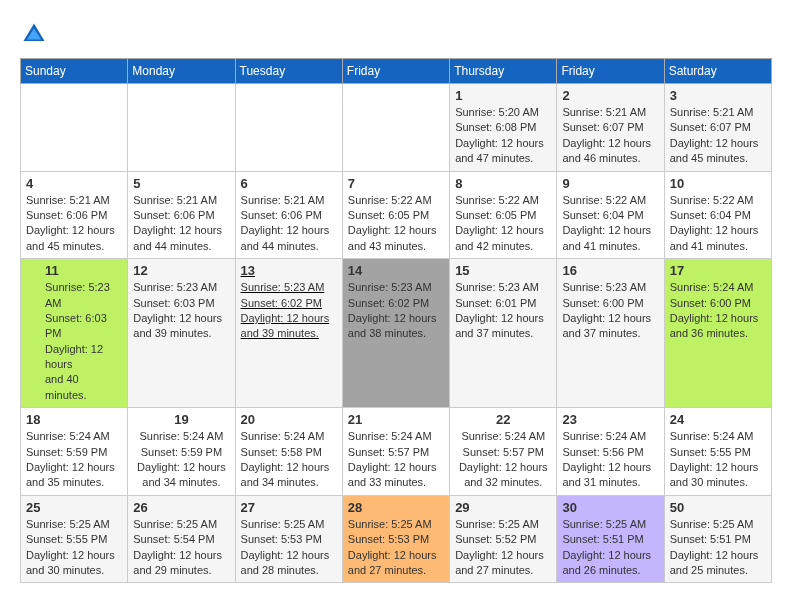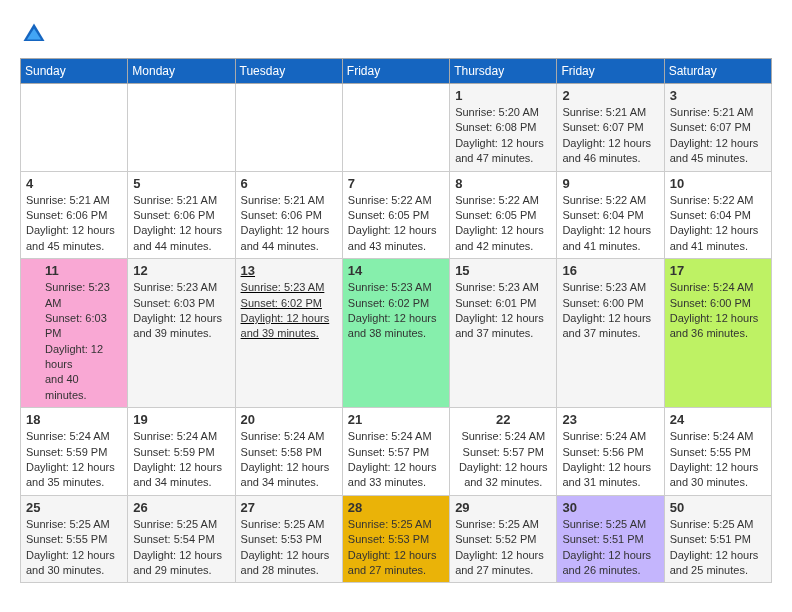--- a/index.html
+++ b/index.html
@@ -167,33 +167,33 @@
         <td style="background: rgb(255, 255, 255);">
           <span class="day-number">9</span>
           <div class="day-info">Sunrise: 5:22 AM<br>Sunset: 6:04 PM<br>Daylight: 12 hours<br>and 41 minutes.</div>
         </td>
         <td style="background: rgb(255, 255, 255);">
           <span class="day-number">10</span>
           <div class="day-info">Sunrise: 5:22 AM<br>Sunset: 6:04 PM<br>Daylight: 12 hours<br>and 41 minutes.</div>
         </td>
       </tr>
       <tr>
-        <td style="background: #f9a8d4; padding-left: 24px;">
+        <td style="background: #bef264; padding-left: 24px;">
           <span class="day-number">11</span>
           <div class="day-info">Sunrise: 5:23 AM<br>Sunset: 6:03 PM<br>Daylight: 12 hours<br>and 40 minutes.</div>
         </td>
         <td style="background: rgb(245, 245, 245);">
           <span class="day-number">12</span>
           <div class="day-info">Sunrise: 5:23 AM<br>Sunset: 6:03 PM<br>Daylight: 12 hours<br>and 39 minutes.</div>
         </td>
         <td style="background: rgb(245, 245, 245); text-decoration: underline;">
           <span class="day-number">13</span>
           <div class="day-info">Sunrise: 5:23 AM<br>Sunset: 6:02 PM<br>Daylight: 12 hours<br>and 39 minutes.</div>
         </td>
-        <td style="background: #86efac;">
+        <td style="background: #a3a3a3;">
           <span class="day-number">14</span>
           <div class="day-info">Sunrise: 5:23 AM<br>Sunset: 6:02 PM<br>Daylight: 12 hours<br>and 38 minutes.</div>
         </td>
         <td style="background: rgb(245, 245, 245);">
           <span class="day-number">15</span>
           <div class="day-info">Sunrise: 5:23 AM<br>Sunset: 6:01 PM<br>Daylight: 12 hours<br>and 37 minutes.</div>
         </td>
         <td style="background: rgb(245, 245, 245);">
           <span class="day-number">16</span>
           <div class="day-info">Sunrise: 5:23 AM<br>Sunset: 6:00 PM<br>Daylight: 12 hours<br>and 37 minutes.</div>
@@ -201,21 +201,21 @@
         <td style="background: #bef264;">
           <span class="day-number">17</span>
           <div class="day-info">Sunrise: 5:24 AM<br>Sunset: 6:00 PM<br>Daylight: 12 hours<br>and 36 minutes.</div>
         </td>
       </tr>
       <tr>
         <td style="background: rgb(255, 255, 255);">
           <span class="day-number">18</span>
           <div class="day-info">Sunrise: 5:24 AM<br>Sunset: 5:59 PM<br>Daylight: 12 hours<br>and 35 minutes.</div>
         </td>
-        <td style="background: rgb(255, 255, 255);">
+        <td style="background: rgb(255, 255, 255); text-align: center;">
           <span class="day-number">19</span>
           <div class="day-info">Sunrise: 5:24 AM<br>Sunset: 5:59 PM<br>Daylight: 12 hours<br>and 34 minutes.</div>
         </td>
         <td style="background: rgb(255, 255, 255);">
           <span class="day-number">20</span>
           <div class="day-info">Sunrise: 5:24 AM<br>Sunset: 5:58 PM<br>Daylight: 12 hours<br>and 34 minutes.</div>
         </td>
         <td style="background: rgb(255, 255, 255);">
           <span class="day-number">21</span>
           <div class="day-info">Sunrise: 5:24 AM<br>Sunset: 5:57 PM<br>Daylight: 12 hours<br>and 33 minutes.</div>
@@ -239,21 +239,21 @@
           <div class="day-info">Sunrise: 5:25 AM<br>Sunset: 5:55 PM<br>Daylight: 12 hours<br>and 30 minutes.</div>
         </td>
         <td style="background: rgb(245, 245, 245);">
           <span class="day-number">26</span>
           <div class="day-info">Sunrise: 5:25 AM<br>Sunset: 5:54 PM<br>Daylight: 12 hours<br>and 29 minutes.</div>
         </td>
         <td style="background: rgb(245, 245, 245);">
           <span class="day-number">27</span>
           <div class="day-info">Sunrise: 5:25 AM<br>Sunset: 5:53 PM<br>Daylight: 12 hours<br>and 28 minutes.</div>
         </td>
-        <td style="background: #eab308;">
+        <td style="background: #fdba74;">
           <span class="day-number">28</span>
           <div class="day-info">Sunrise: 5:25 AM<br>Sunset: 5:53 PM<br>Daylight: 12 hours<br>and 27 minutes.</div>
         </td>
         <td style="background: rgb(245, 245, 245);">
           <span class="day-number">29</span>
           <div class="day-info">Sunrise: 5:25 AM<br>Sunset: 5:52 PM<br>Daylight: 12 hours<br>and 27 minutes.</div>
         </td>
         <td style="background: #c4b5fd;">
           <span class="day-number">30</span>
           <div class="day-info">Sunrise: 5:25 AM<br>Sunset: 5:51 PM<br>Daylight: 12 hours<br>and 26 minutes.</div>

